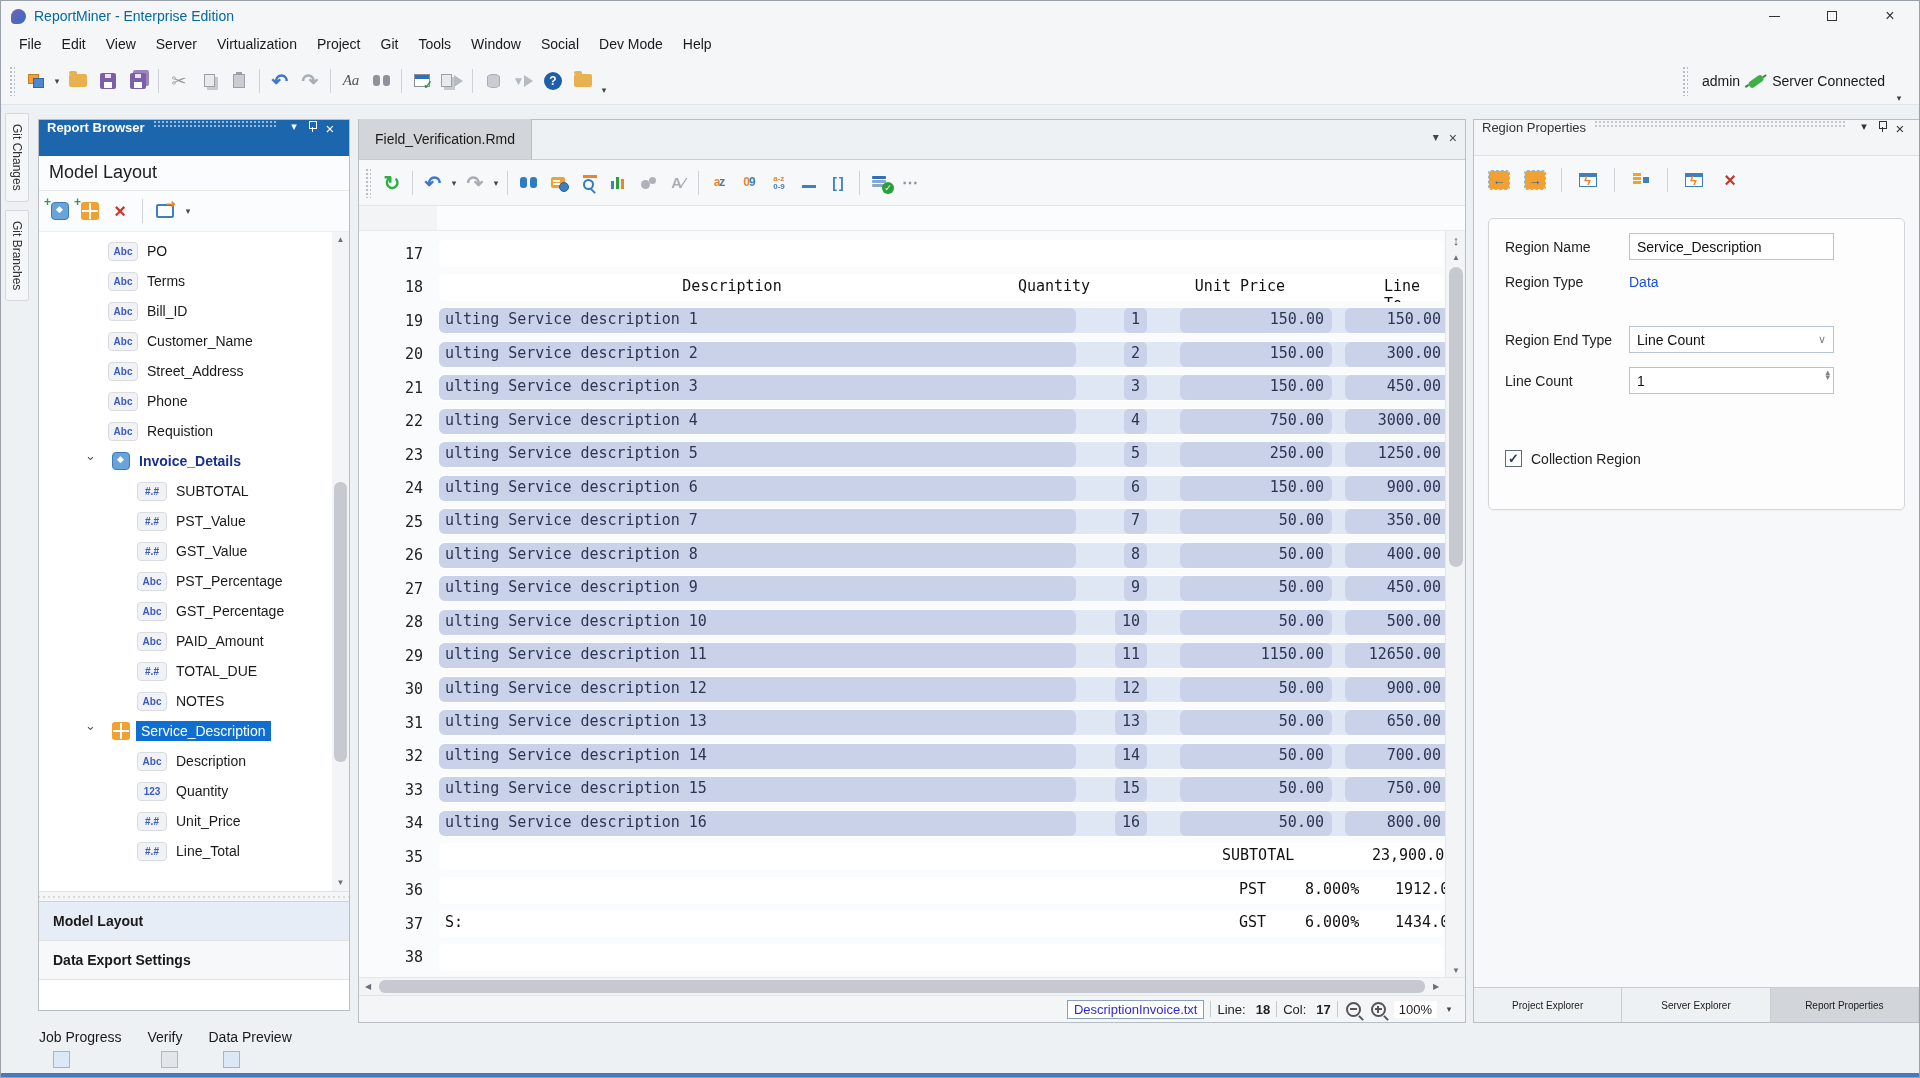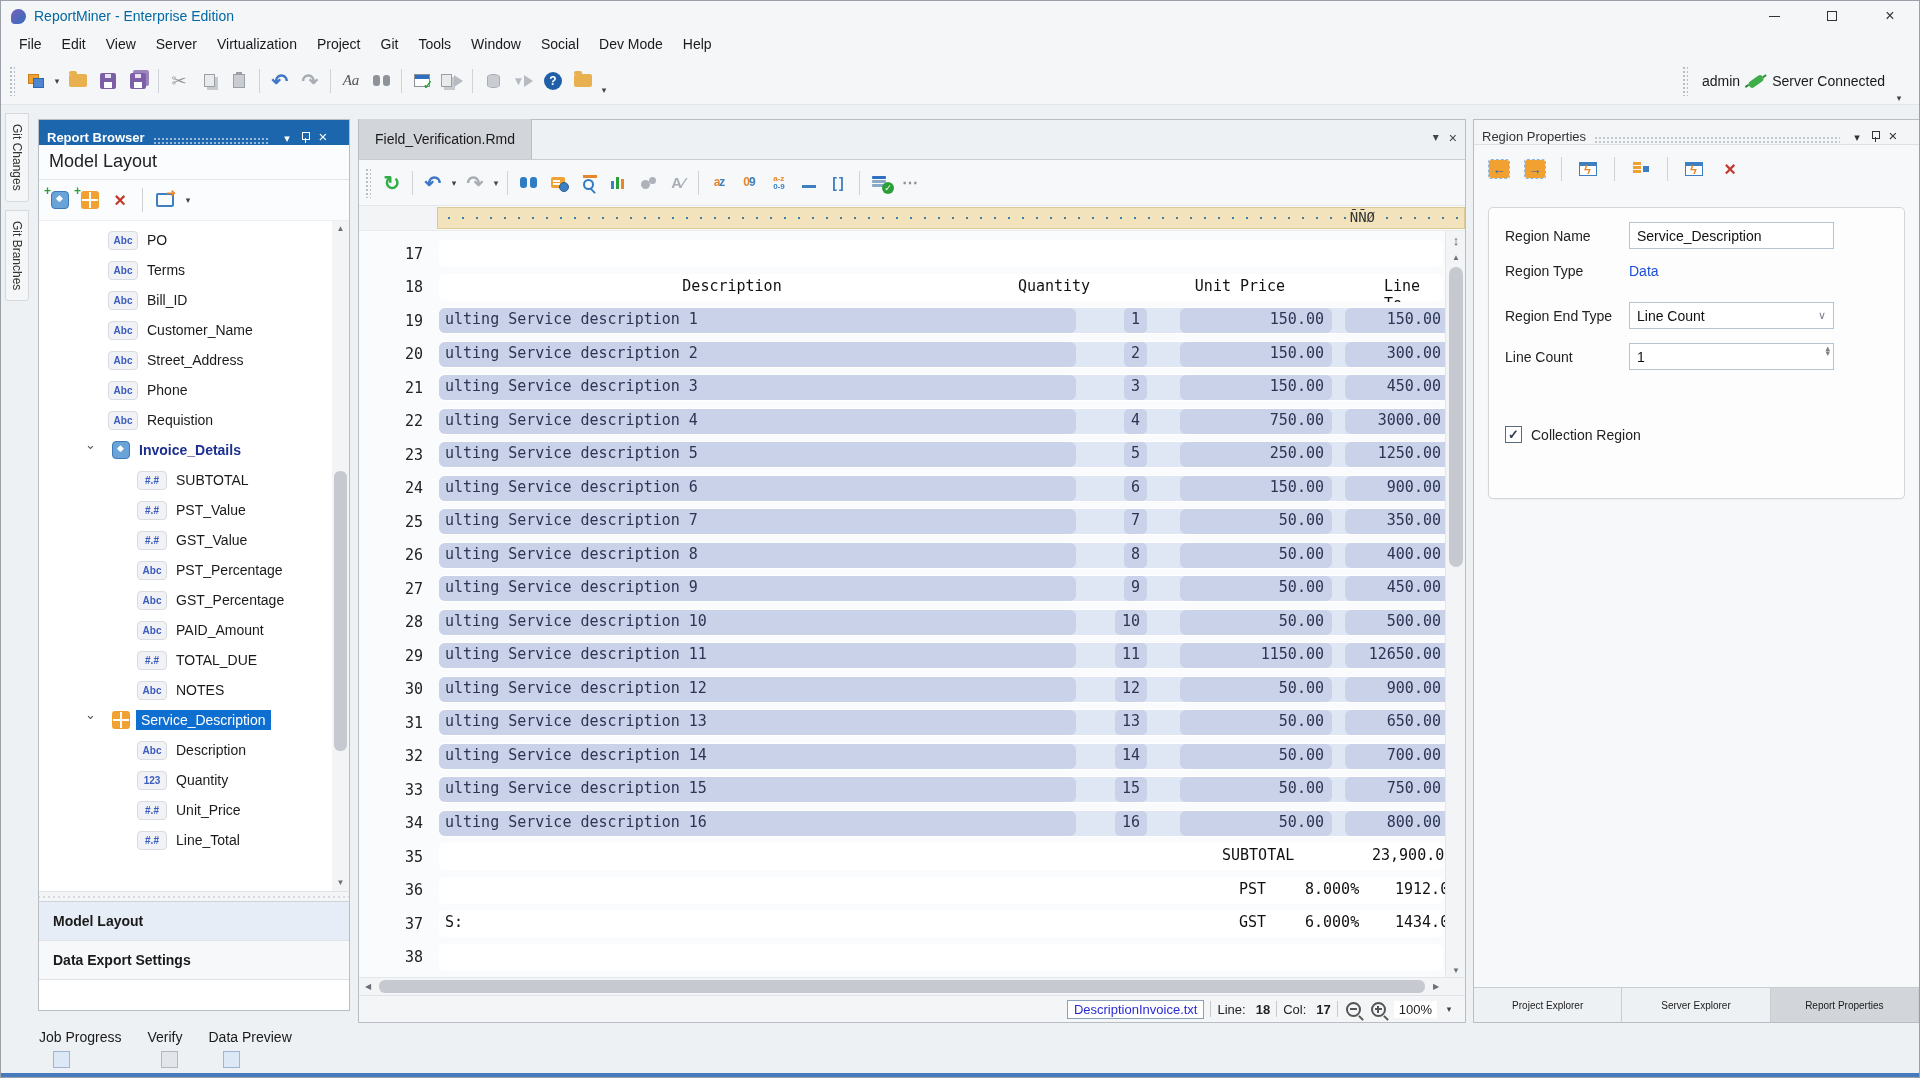--- a/index.html
+++ b/index.html
@@ -84,21 +84,21 @@
   .g-redx { color:#c23b2e; font-size:20px; font-weight:bold; line-height:1; }
   .g-refresh { color:#2fae45; font-size:20px; font-weight:bold; }
   .g-plus { position:absolute; left:-3px; top:-4px; color:#2ba03a; font-size:12px; font-weight:bold; text-shadow:0 0 2px #fff; }
 
   
   .left-rail { position:absolute; left:0; top:104px; bottom:0; width:30px; background:#eef1f4; }
   .rail-tab { writing-mode:vertical-rl; font-size:12px; color:#333; background:#f4f6f8; border:1px solid #d5d9dd; padding:10px 4px; margin:8px 2px 2px 4px; border-radius:0 0 3px 3px; }
 
   
   .left-panel { position:absolute; left:37px; top:118px; width:312px; height:892px; background:#fff; border:1px solid #b9bec5; display:flex; flex-direction:column; }
-  .panel-hdr { height:25px; display:flex; align-items:flex-end; padding:0 17px 0 8px; font-size:13px; }
+  .panel-hdr { height:36px; display:flex; align-items:flex-start; padding:0 10px 0 8px; font-size:13px; }
   .panel-hdr.blue { background:#1b66ad; color:#fff; }
   .panel-hdr.lite { background:#f3f5f7; color:#333; border-bottom:1px solid #dde0e4; }
   .hdr-dots { flex:1; height:8px; margin:0 8px;
     background-image:radial-gradient(rgba(255,255,255,.55) 1px, transparent 1px); background-size:4px 4px; }
   .panel-hdr.lite .hdr-dots { background-image:radial-gradient(#c3c8cd 1px, transparent 1px); }
   .hdr-ic { width:18px; text-align:center; font-size:11px; cursor:pointer; }
   .pin { display:inline-block; width:10px; height:12px; position:relative; }
   .pin::before { content:""; position:absolute; left:2px; top:1px; width:6px; height:6px; border:1.5px solid currentColor; }
   .pin::after { content:""; position:absolute; left:4.5px; top:7px; width:1.5px; height:5px; background:currentColor; }
   .model-heading { font-size:18px; color:#222; padding:6px 10px 7px; background:#fbfcfd; border-bottom:1px solid #e4e7ea; }
@@ -521,23 +521,20 @@
               <i></i>
             </span>
           </span>
           <span class="tbi">
             <span style="color:#8e9399;font-size:16px;font-weight:bold;">⋯</span>
           </span>
         </span>
     </div>
     <div class="ruler-row">
       <div class="ruler-gutter"></div>
-      <div class="ruler">
-        <span class="ruler-label">ÑÑØ</span>
-      </div>
     </div>
     <div class="grid-wrap">
       <div class="grid-rows" id="grid-rows">
           <div class="grid-row">
             <span class="line-num">17</span>
             <div class="row-content">
               <span class="row-white"></span>
             </div>
           </div>
           <div class="grid-row">
@@ -845,21 +842,21 @@
       </div>
     <div class="region-card">
       <div class="frow">
         <span class="flabel">Region Name</span>
         <input class="finput" value="Service_Description" style="">
       </div>
       <div class="frow">
         <span class="flabel">Region Type</span>
         <span class="fstatic">Data</span>
       </div>
-      <div class="frow" style="margin-top:23px;">
+      <div class="frow" style="margin-top:36px;">
         <span class="flabel">Region End Type</span>
         <div class="fselect">
           <span>Line Count</span>
           <span class="chev">∨</span>
         </div>
       </div>
       <div class="frow">
         <span class="flabel">Line Count</span>
         <div class="fspin">
           <span>1</span>

